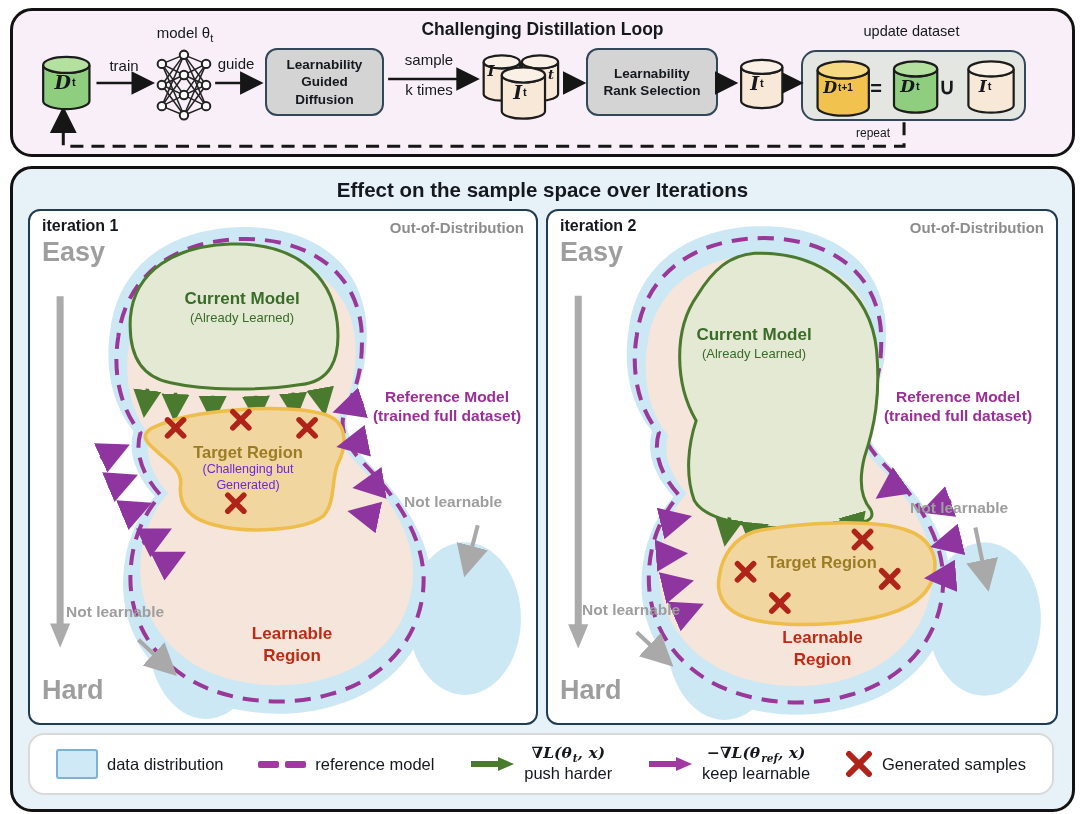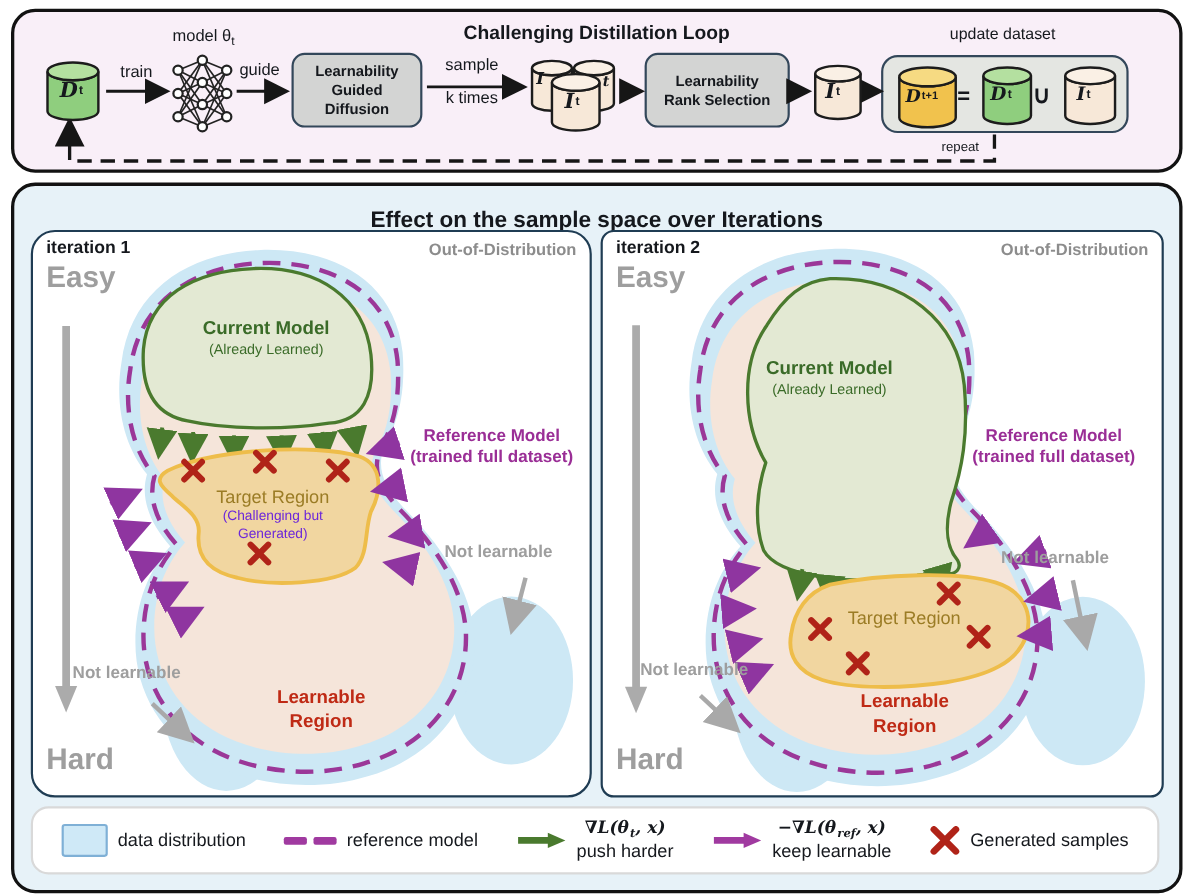--- a/index.html
+++ b/index.html
@@ -21,32 +21,32 @@
              font-family:"DejaVu Serif",serif;font-style:italic;font-weight:bold;font-size:19px;color:#15181d;}
   .cyl-label sub,.math sub{font-family:"Liberation Sans",sans-serif;font-style:normal;font-weight:600;
              font-size:11px;margin-left:1px;}
   .op{position:absolute;display:flex;align-items:center;justify-content:center;
       font-weight:bold;font-size:20px;color:#15181d;}
 
   
   .bottom-panel{position:absolute;left:10px;top:166px;width:1059px;height:640px;
                 background:#e7f2f8;border:3px solid #121212;border-radius:22px;}
   .b-title{position:absolute;left:0;top:9px;width:100%;text-align:center;
-           font-weight:bold;font-size:20.5px;color:#15181d;margin-top:10px;}
+           font-weight:bold;font-size:20.5px;color:#15181d;}
   .iter-panel{position:absolute;top:40px;width:506px;height:512px;background:#ffffff;
               border:2.5px solid #1f3c53;border-radius:12px;}
   .iter-lbl{position:absolute;left:12px;top:6px;font-weight:bold;font-size:16px;color:#15181d;}
   .ood-lbl{position:absolute;right:12px;top:8px;font-weight:bold;font-size:15px;color:#8c8c8c;}
   .easy-lbl{position:absolute;left:12px;top:26px;font-weight:bold;font-size:27px;color:#9e9e9e;}
   .hard-lbl{position:absolute;left:12px;top:464px;font-weight:bold;font-size:27px;color:#9e9e9e;}
   .cm-lbl{position:absolute;text-align:center;color:#3a6b28;}
   .cm-lbl .l1{font-weight:bold;font-size:17px;display:block;}
   .cm-lbl .l2{font-size:13px;display:block;margin-top:1px;}
   .tg-lbl{position:absolute;text-align:center;color:#9b7c25;}
-  .tg-lbl .l1{font-weight:normal;font-size:16.5px;display:block;}
+  .tg-lbl .l1{font-weight:bold;font-size:16.5px;display:block;}
   .tg-lbl .l2{font-size:12.5px;display:block;color:#6d28d9;line-height:1.25;}
   .ref-lbl{position:absolute;text-align:center;font-weight:bold;font-size:15.5px;
            color:#9a2e96;line-height:1.25;}
   .nl-lbl{position:absolute;font-weight:bold;font-size:15.5px;color:#9e9e9e;}
   .lr-lbl{position:absolute;text-align:center;font-weight:bold;font-size:17px;
           color:#bf2a15;line-height:1.3;}
 
   
   .legend{position:absolute;left:15px;top:564px;width:1026px;height:62px;background:#ffffff;
           border:2px solid #d9d9d9;border-radius:16px;display:flex;align-items:center;
@@ -215,21 +215,21 @@
     <div class="cyl-label" style="left:949px;top:51px;width:46px;height:48px;font-size:17px;">
       <span>I</span>
         <sub>t</sub>
     </div>
     <div class="flow-lbl" style="left:828px;top:115px;width:64px;font-size:12px;">repeat</div>
   </div>
 
   <div class="bottom-panel">
     <div class="b-title">Effect on the sample space over Iterations</div>
 
-    <div class="iter-panel" style="left:15px;border-radius:22px;">
+    <div class="iter-panel" style="left:15px;">
       <svg class="svg-fill" viewBox="0 0 504 508">
         <defs>
           <marker id="ag1" markerWidth="9" markerHeight="9" refX="6.5" refY="4" orient="auto">
             <path d="M0,0 L8,4 L0,8 Z" fill="#4a7a2e"></path>
             </marker>
           <marker id="ap1" markerWidth="9" markerHeight="9" refX="6.5" refY="4" orient="auto">
             <path d="M0,0 L8,4 L0,8 Z" fill="#8f35a0"></path>
             </marker>
           <marker id="agr1" markerWidth="9" markerHeight="9" refX="6.5" refY="4" orient="auto">
             <path d="M0,0 L8,4 L0,8 Z" fill="#a9a9a9"></path>

